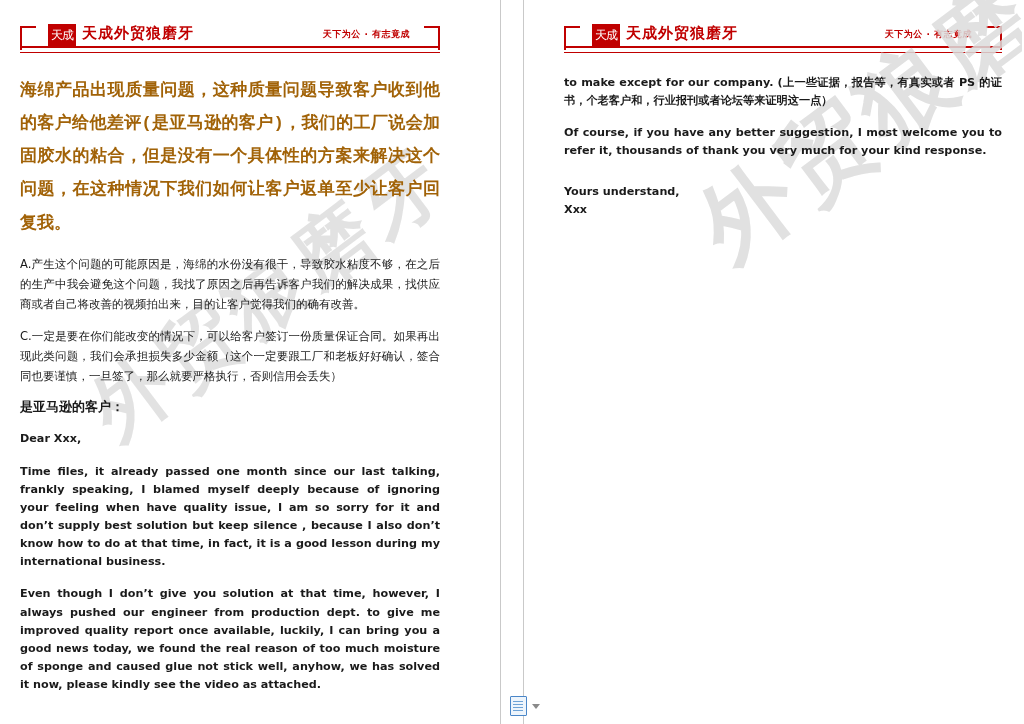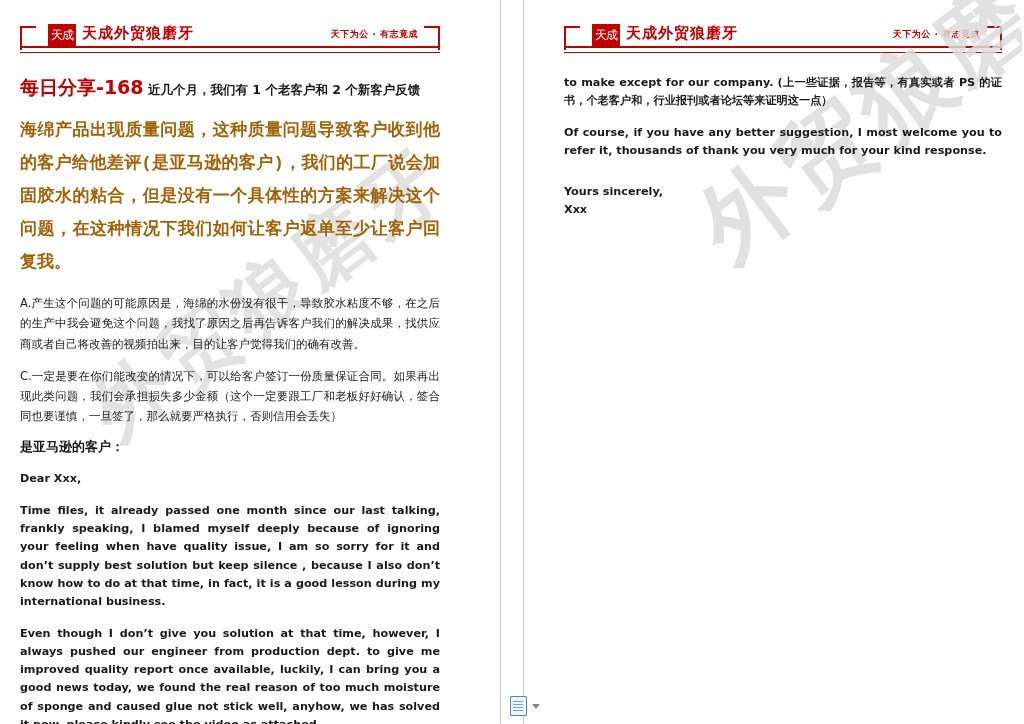--- a/index.html
+++ b/index.html
@@ -99,21 +99,21 @@
     position: absolute;
     left: 62px; top: 8px;
     font-size: 15px;
     font-weight: bold;
     color: #c00000;
     font-family: "DejaVu Sans", sans-serif;
     letter-spacing: 1px;
   }
   .lh-slogan {
     position: absolute;
-    right: 22px; top: 12px;
+    right: 30px; top: 12px;
     font-size: 9px;
     font-weight: bold;
     color: #c00000;
     font-family: "DejaVu Sans", sans-serif;
     letter-spacing: 0.5px;
   }
 
   
   .content {
     position: relative;
@@ -256,24 +256,20 @@
         <div class="lh-corner-right"></div>
         <div class="lh-rule"></div>
         <div class="lh-rule-thin"></div>
         <div class="lh-logo">天成</div>
         <div class="lh-brand">天成外贸狼磨牙</div>
         <div class="lh-slogan">天下为公 · 有志竟成</div>
       </div>
 
       <div class="content">
 
-        <p class="title-line">
-          <span class="title-main">每日分享-168</span>
-          <span class="title-rest">近几个月，我们有 1 个老客户和 2 个新客户反馈</span>
-        </p>
 
         <p class="red-para">海绵产品出现质量问题，这种质量问题导致客户收到他的客户给他差评(是亚马逊的客户)，我们的工厂说会加固胶水的粘合，但是没有一个具体性的方案来解决这个问题，在这种情况下我们如何让客户返单至少让客户回复我。</p>
 
         <p class="cn-para">A.产生这个问题的可能原因是，海绵的水份没有很干，导致胶水粘度不够，在之后的生产中我会避免这个问题，我找了原因之后再告诉客户我们的解决成果，找供应商或者自己将改善的视频拍出来，目的让客户觉得我们的确有改善。</p>
         <p class="cn-para">C.一定是要在你们能改变的情况下，可以给客户签订一份质量保证合同。如果再出现此类问题，我们会承担损失多少金额（这个一定要跟工厂和老板好好确认，签合同也要谨慎，一旦签了，那么就要严格执行，否则信用会丢失）</p>
 
         <p class="cn-heading">是亚马逊的客户：</p>
 
         <p class="en-para nojust">Dear Xxx,</p>
         <p class="en-para">Time files, it already passed one month since our last talking, frankly speaking, I blamed myself deeply because of ignoring your feeling when have quality issue, I am so sorry for it and don’t supply best solution but keep silence , because I also don’t know how to do at that time, in fact, it is a good lesson during my international business.</p>
@@ -297,21 +293,21 @@
         <div class="lh-logo">天成</div>
         <div class="lh-brand">天成外贸狼磨牙</div>
         <div class="lh-slogan">天下为公 · 有志竟成</div>
       </div>
 
       <div class="content">
         <p class="en-para">to make except for our company. (上一些证据，报告等，有真实或者 PS 的证书，个老客户和，行业报刊或者论坛等来证明这一点）</p>
         <p class="en-para">Of course, if you have any better suggestion, I most welcome you to refer it, thousands of thank you very much for your kind response.</p>
 
         <div class="sign-block">
-          <div class="sign-line">Yours sincerely,</div>
+          <div class="sign-line">Yours understand,</div>
           <div class="sign-line">Xxx</div>
         </div>
       </div>
     </div>
   </div>
 
   <div class="doc-widget">
     <div class="doc-icon"></div>
     <div class="doc-caret"></div>
   </div>

